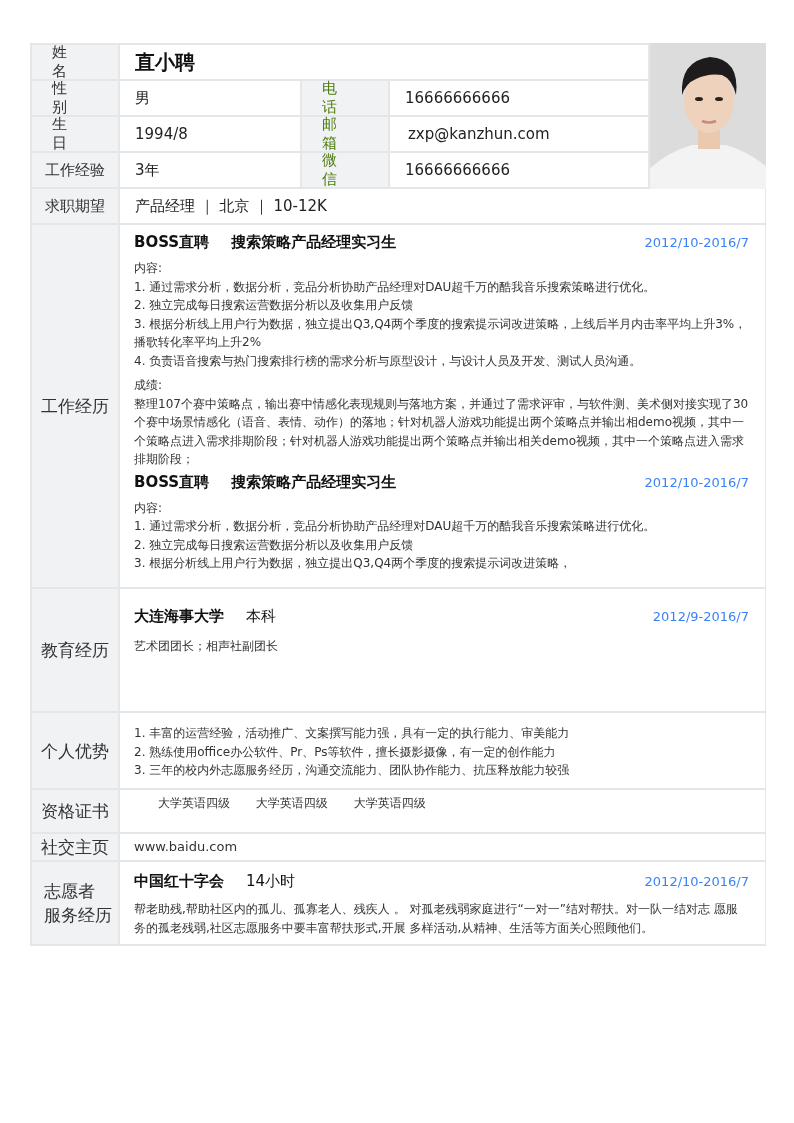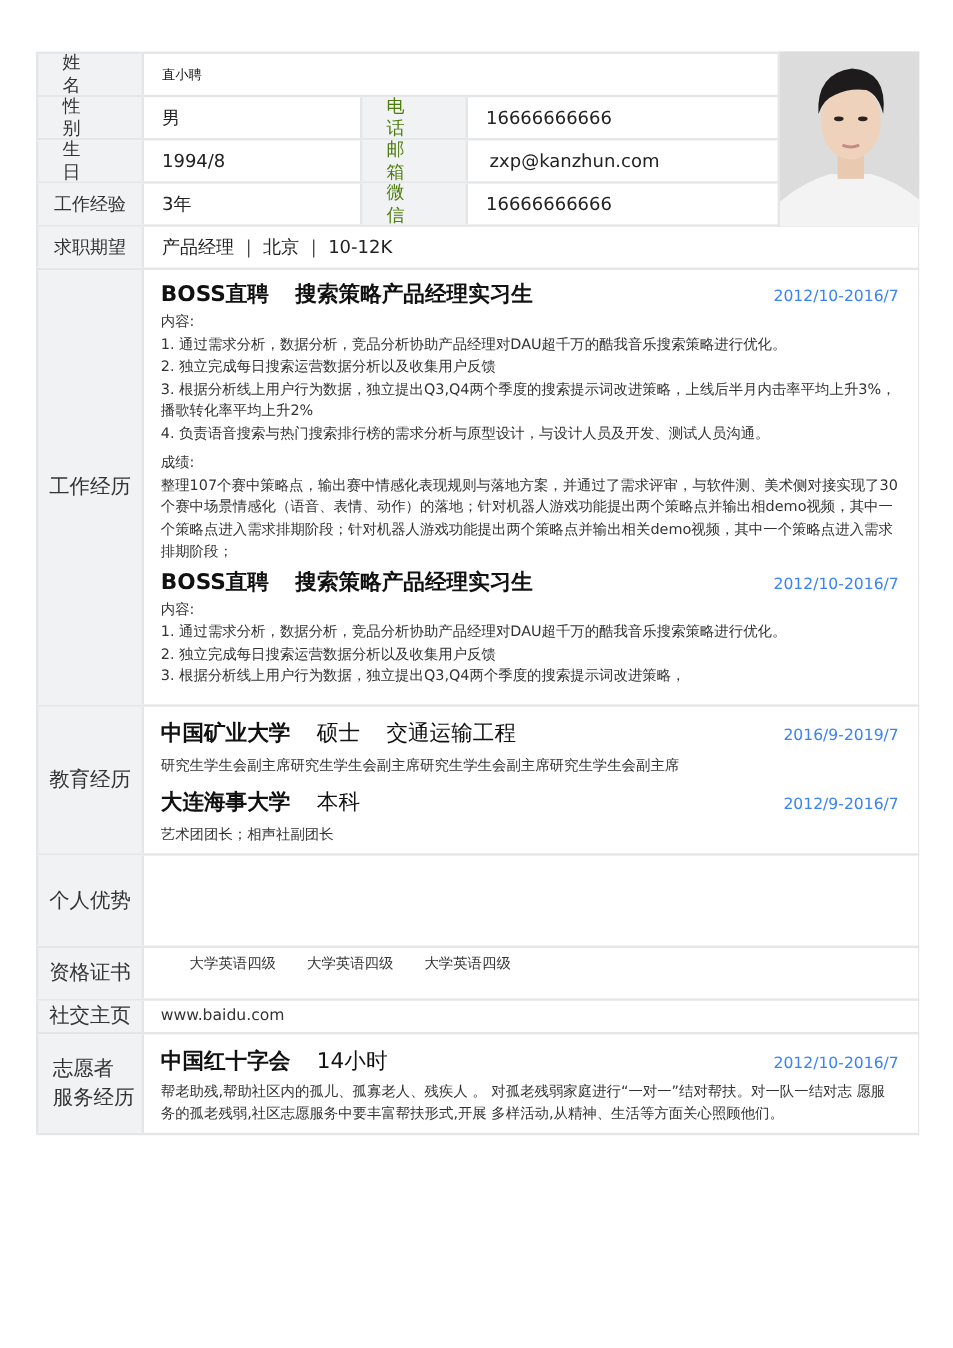--- a/index.html
+++ b/index.html
@@ -9,40 +9,40 @@
   .resume { position: absolute; left: 30px; top: 43px; width: 736px; }
 
   
   .hdr { position: relative; width: 736px; }
   .hrow { display: flex; height: 36px; border-top: 2px solid #e5e6e8; }
   .hrow.first { border-top: 2px solid #e5e6e8; }
   .lab { width: 90px; background: #f1f2f4; border-right: 2px solid #e5e6e8; border-left: 2px solid #e5e6e8;
          display: flex; align-items: center; justify-content: center; font-size: 15px; color: #333; }
   .lab.spaced { letter-spacing: 20px; padding-left: 20px; }
   .val { display: flex; align-items: center; padding-left: 15px; font-size: 15px; color: #222; }
-  .val.name { font-size: 11px; font-weight: normal; color: #111; }
+  .val.name { font-size: 20px; font-weight: bold; color: #111; }
   .lab2 { width: 90px; background: #f1f2f4; border-left: 2px solid #e5e6e8; border-right: 2px solid #e5e6e8;
           display: flex; align-items: center; justify-content: center; font-size: 15px; color: #4d7c0f; letter-spacing: 20px; padding-left: 20px; }
   .v1 { width: 180px; }
   .v2 { width: 258px; }
   .photo { position: absolute; left: 618px; top: 0; width: 118px; height: 146px; border-left: 2px solid #e5e6e8;
            background: linear-gradient(180deg, #d9d9d9 0%, #e8e8e8 60%, #f4f4f4 100%); overflow: hidden; }
   .photo svg { display: block; }
 
   .expect-row { display: flex; height: 36px; border-top: 2px solid #e5e6e8; border-right: 1px solid #e5e6e8; }
   .expect-row .val { flex: 1; }
 
   
   .sec { display: flex; border-top: 2px solid #e5e6e8; border-right: 1px solid #e5e6e8; }
   .sec .lab { flex: none; align-self: stretch; font-size: 17px; text-align: right; line-height: 24px; flex-direction: column; }
   .sec .body { flex: 1; padding: 8px 16px 8px 14px; }
   .sec.last { border-bottom: 2px solid #e5e6e8; }
 
   .item-head { display: flex; justify-content: space-between; align-items: baseline; height: 26px; }
-  .item-title { font-size: 18px; font-weight: bold; color: #111; }
+  .item-title { font-size: 15px; font-weight: bold; color: #111; }
   .item-title .sub { margin-left: 22px; }
   .item-title .sub.light { font-weight: normal; }
   .item-date { font-size: 13px; color: #3b82f6; }
   .txt { font-size: 12px; color: #333; line-height: 18.5px; }
   .txt p { margin: 0; }
   .gap { height: 6px; }
   .certs span { margin-right: 22px; }
 </style>
 </head>
 <body>
@@ -126,43 +126,41 @@
           <p>2. 独立完成每日搜索运营数据分析以及收集用户反馈</p>
           <p>3. 根据分析线上用户行为数据，独立提出Q3,Q4两个季度的搜索提示词改进策略，</p>
         </div>
       </div>
     </div>
   </div>
 
   <div class="sec" style="height:124px;">
     <div class="lab">教育经历</div>
     <div class="body" style="padding-top:10px;">
-      <div>
-        <div class="item-head">
-          <div class="item-title">
-            <span>中国矿业大学</span><span class="sub light">硕士</span><span class="sub light">交通运输工程</span>
-          </div>
-          <div class="item-date">2016/9-2019/7</div>
-        </div>
-        <div class="txt" style="margin-top:4px;">研究生学生会副主席研究生学生会副主席研究生学生会副主席研究生学生会副主席</div>
-      </div>
       <div style="margin-top:8px;">
         <div class="item-head">
           <div class="item-title">
             <span>大连海事大学</span><span class="sub light">本科</span>
           </div>
           <div class="item-date">2012/9-2016/7</div>
         </div>
         <div class="txt" style="margin-top:4px;">艺术团团长；相声社副团长</div>
       </div>
     </div>
   </div>
 
   <div class="sec" style="height:77px;">
     <div class="lab">个人优势</div>
+    <div class="body" style="padding-top:11px;">
+      <div class="txt">
+        <p>1. 丰富的运营经验，活动推广、文案撰写能力强，具有一定的执行能力、审美能力</p>
+        <p>2. 熟练使用office办公软件、Pr、Ps等软件，擅长摄影摄像，有一定的创作能力</p>
+        <p>3. 三年的校内外志愿服务经历，沟通交流能力、团队协作能力、抗压释放能力较强</p>
+      </div>
+    </div>
   </div>
 
   <div class="sec" style="height:44px;gap:24px;">
     <div class="lab">资格证书</div>
     <div class="body" style="display:flex;align-items:center;padding-top:0;padding-bottom:16px;">
       <div class="txt certs">
         <span>大学英语四级</span>
         <span>大学英语四级</span>
         <span>大学英语四级</span>
       </div>

